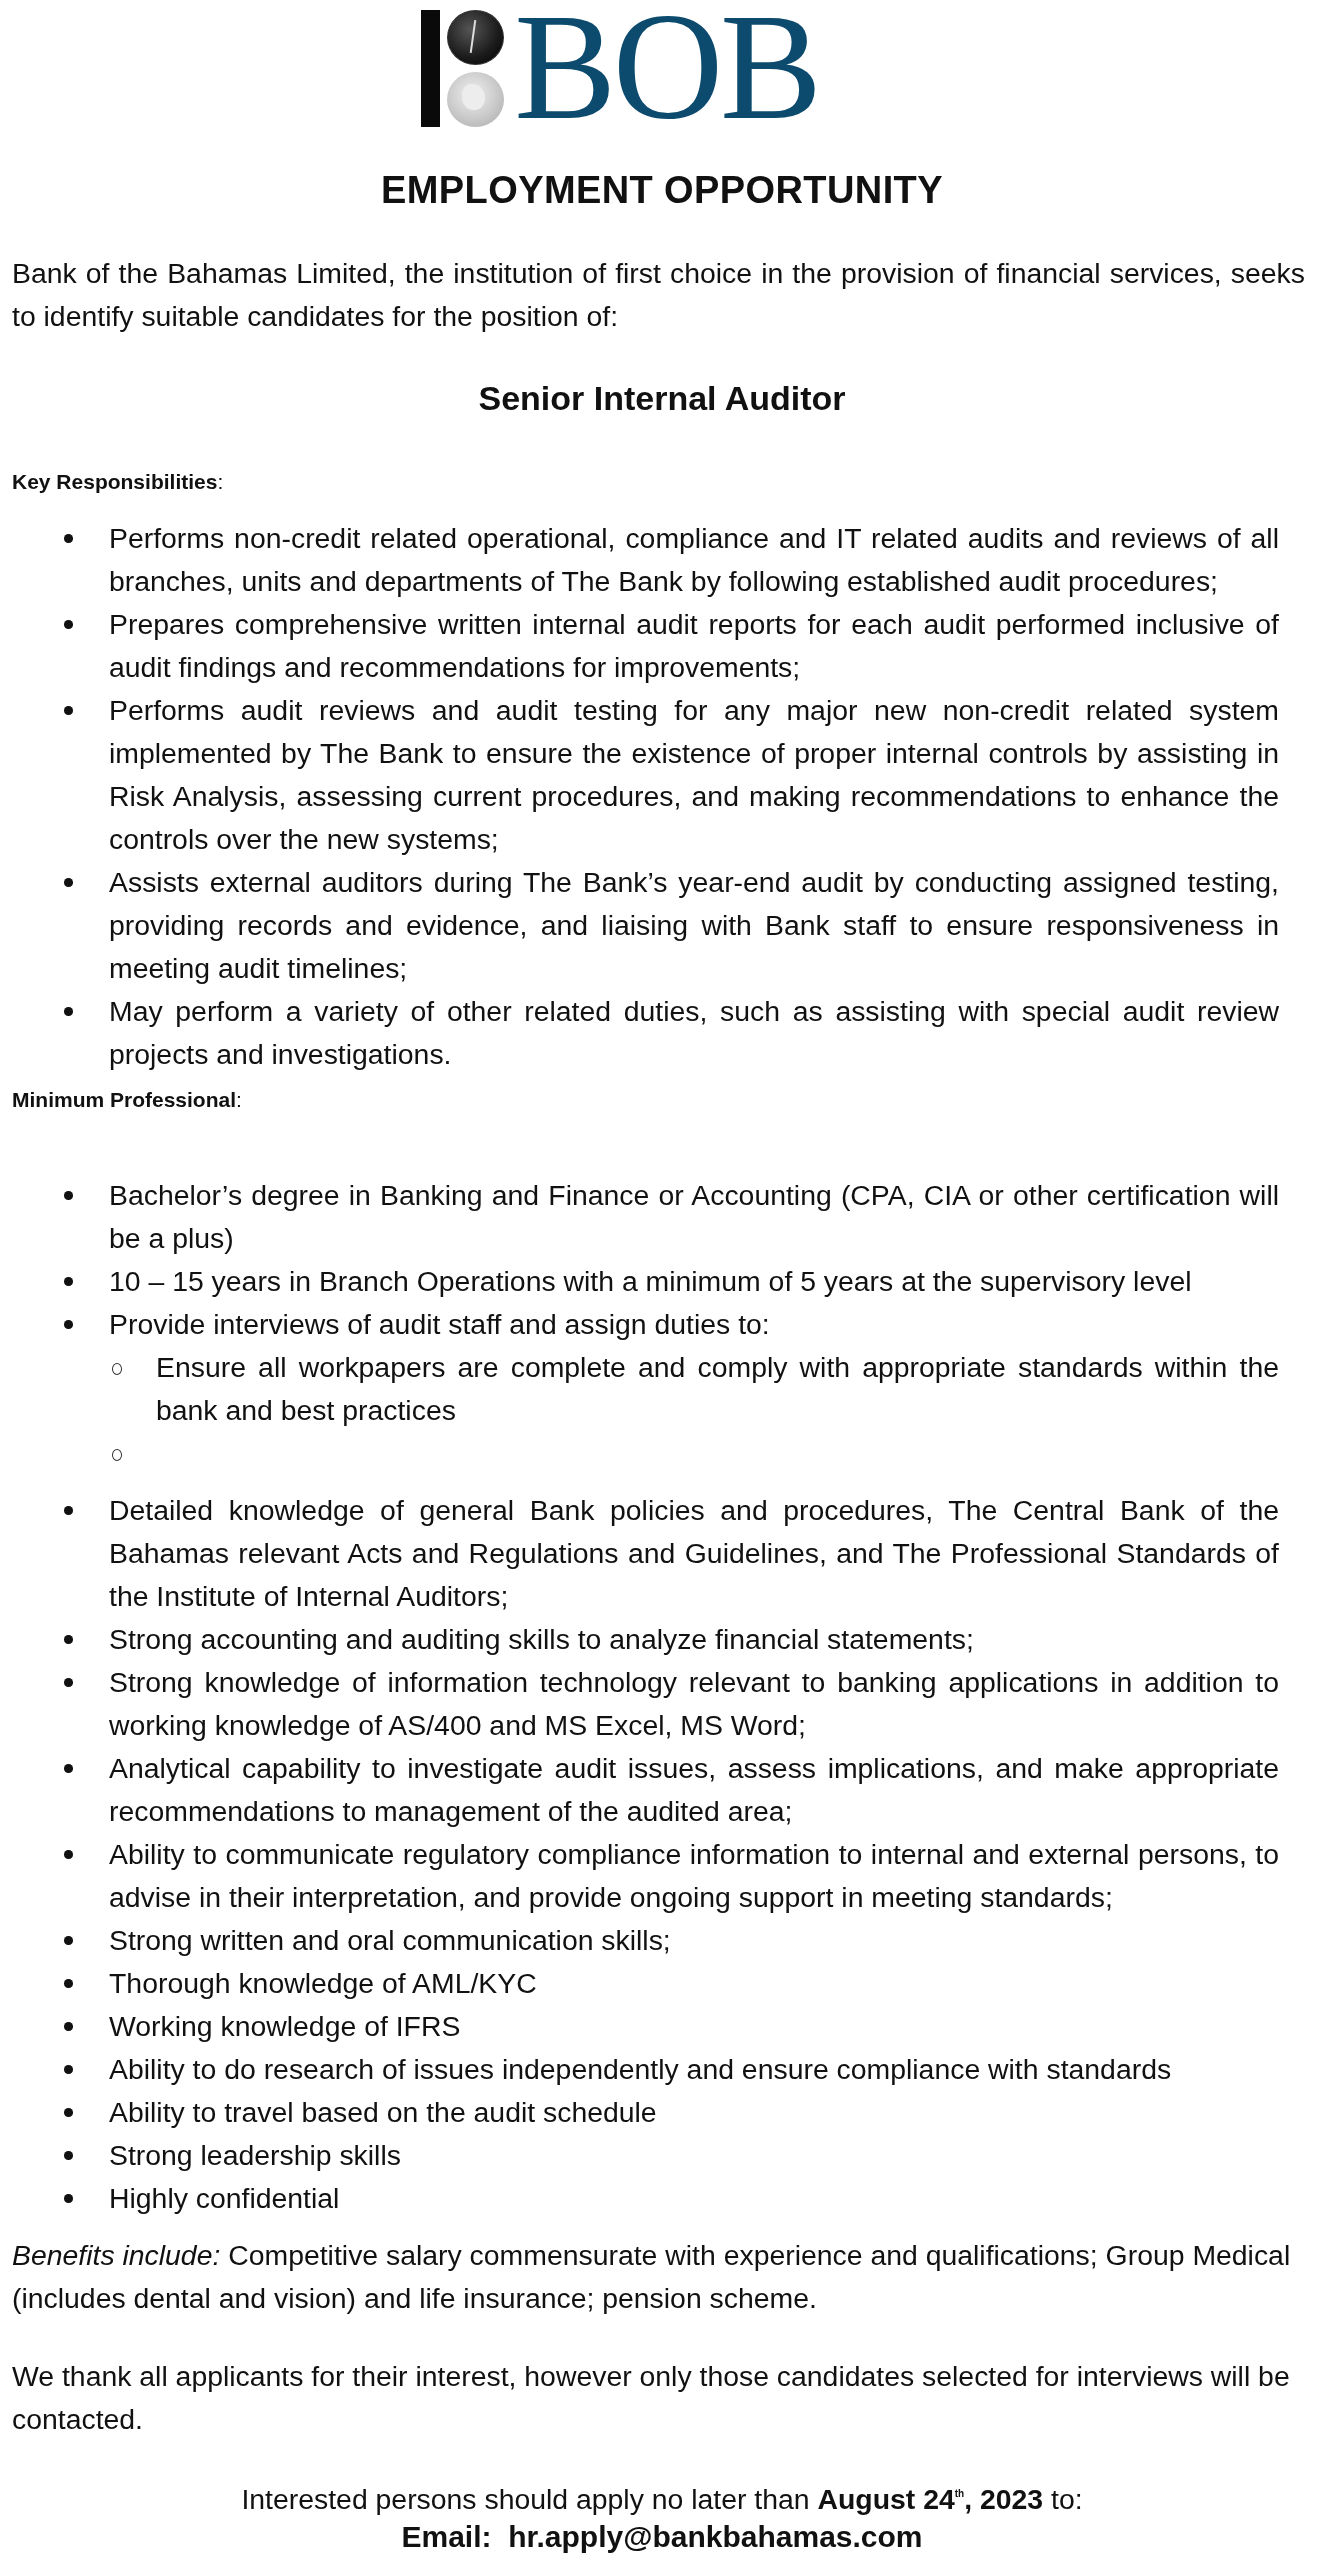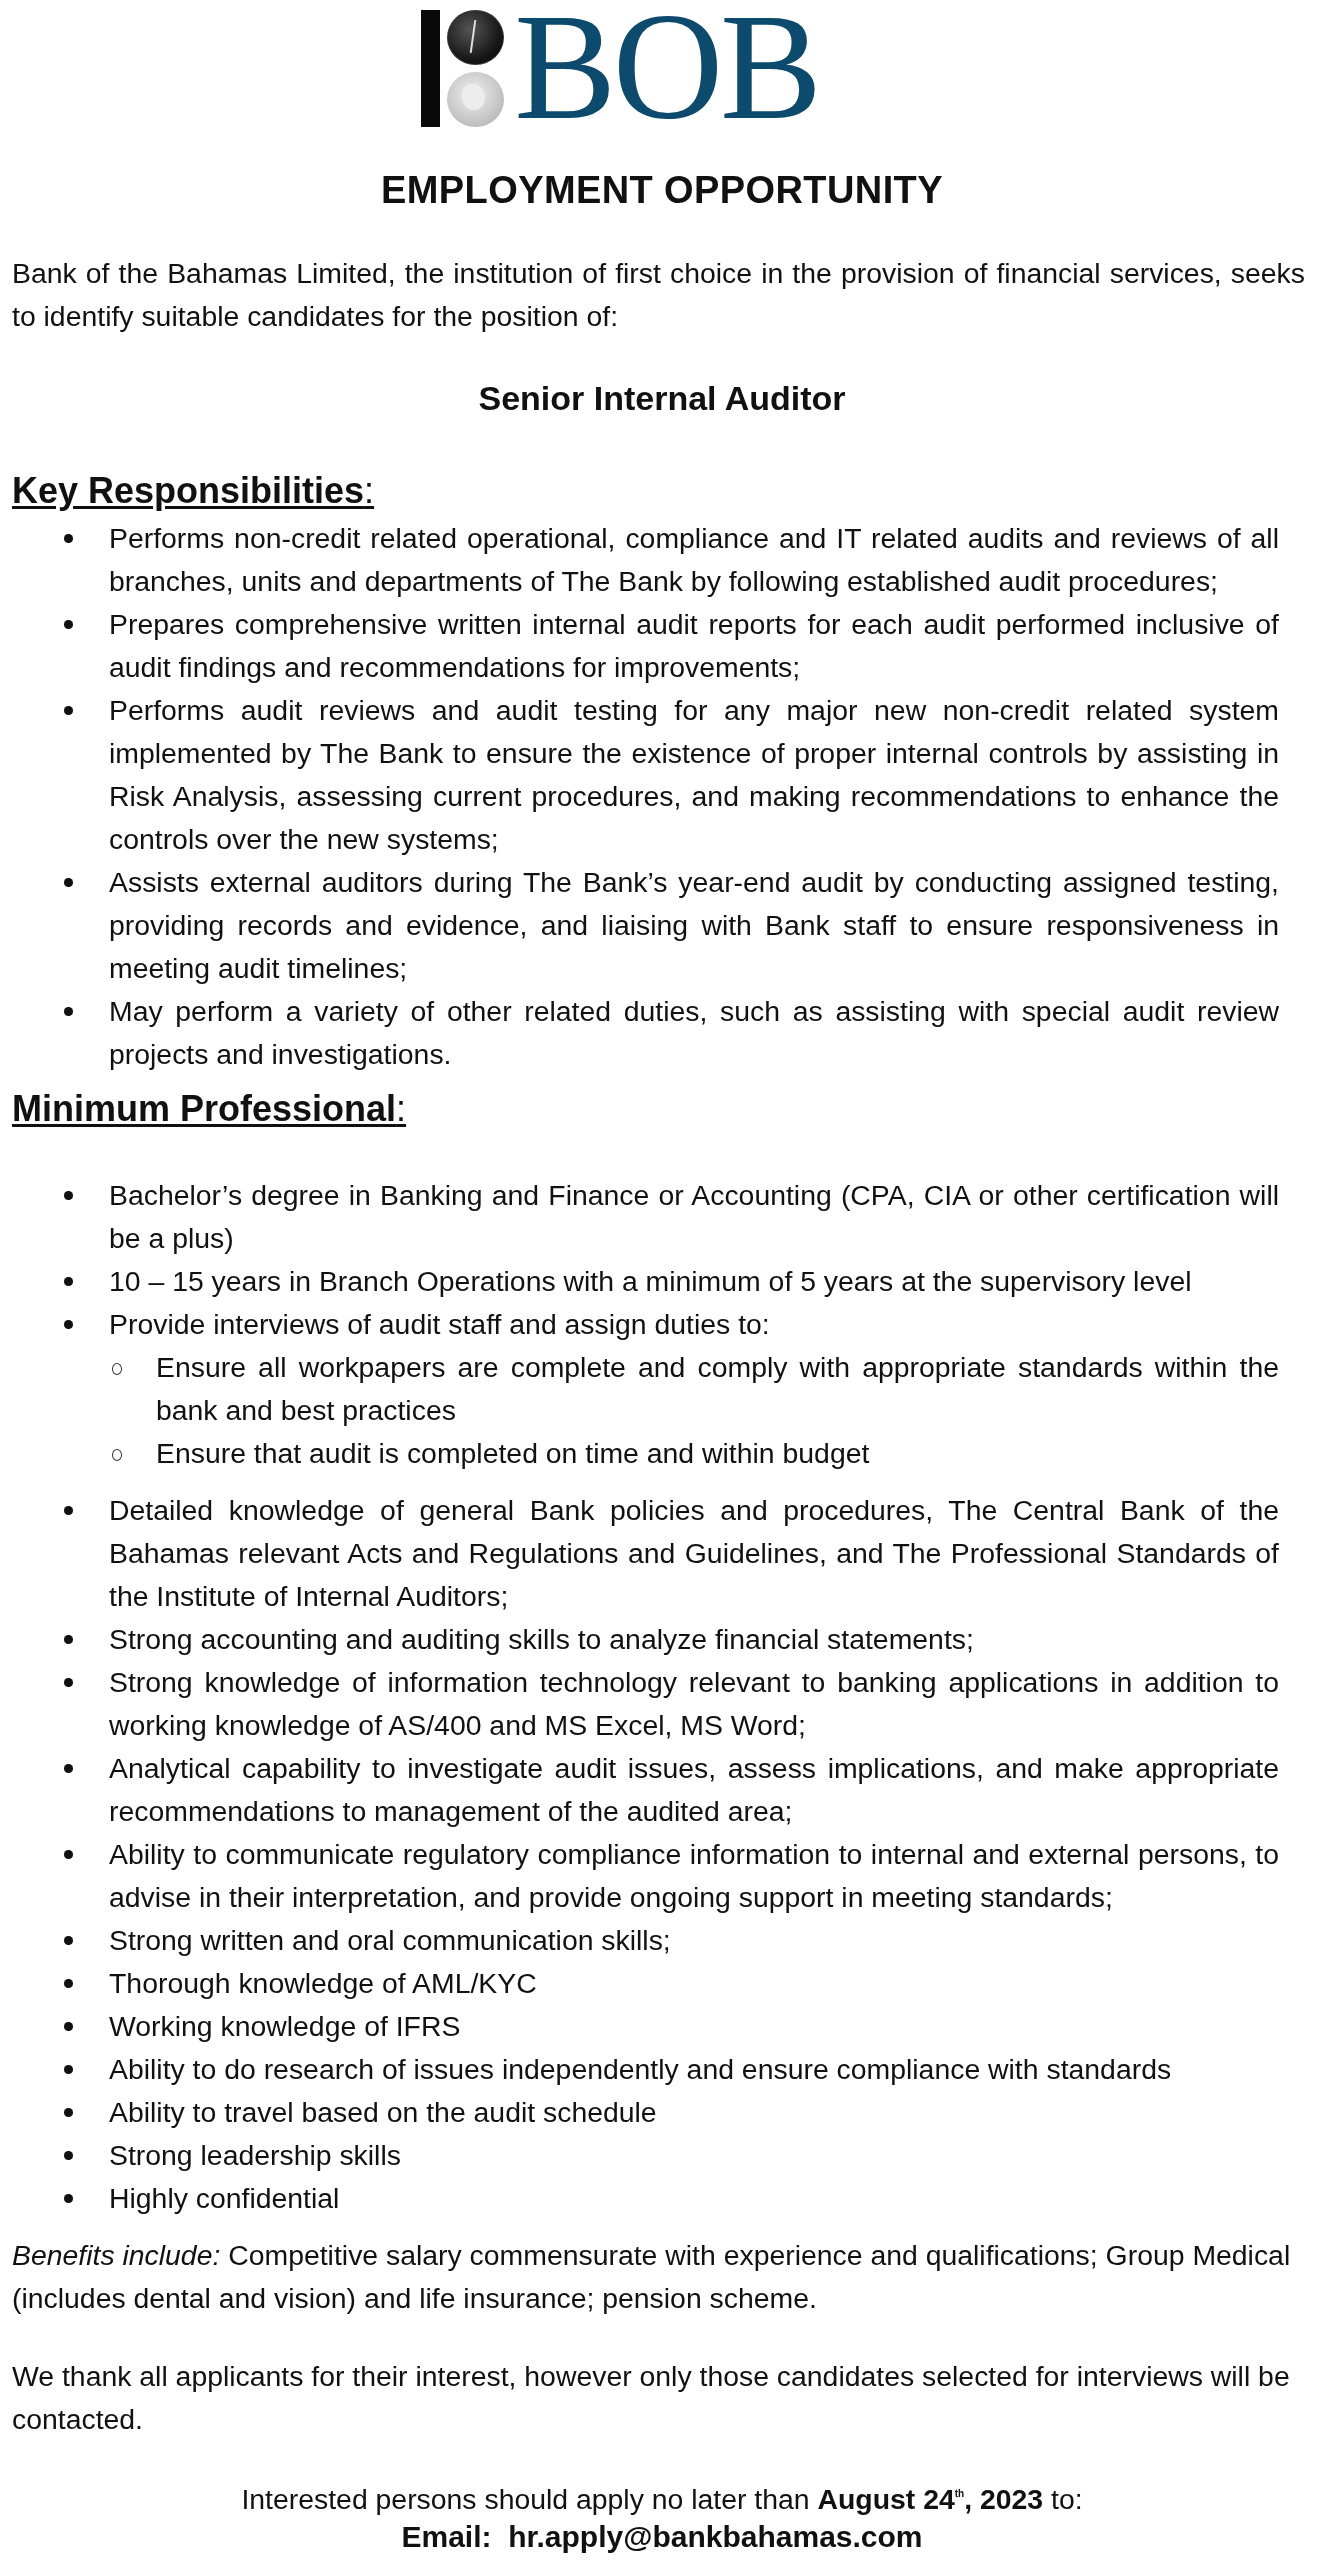--- a/index.html
+++ b/index.html
@@ -39,22 +39,22 @@
   }
   .intro {
     position: absolute; left: 0; top: 252px; width: 1293px;
     font-size: 28.4px; line-height: 43px;
   }
   .position {
     position: absolute; left: 0; width: 1300px; top: 379px;
     text-align: center; font-weight: bold; font-size: 34px;
   }
   .section-heading {
-    position: absolute; left: 0; font-size: 36px; font-weight: bold;
-    text-decoration: underline; text-underline-offset: 3.4px;
+    position: absolute; left: 0; font-size: 21px; font-weight: bold;
+    text-underline-offset: 3.4px;
   }
   .section-heading .colon { font-weight: normal; }
 
   ul.blist { position: absolute; left: 0; width: 1267px; list-style: none; }
   ul.blist > li {
     position: relative; padding-left: 97px;
     font-size: 28.4px; line-height: 43px; text-align: justify;
   }
   ul.blist > li .bullet {
     position: absolute; left: 52px; top: 17px; width: 8.6px; height: 8.6px;
@@ -111,21 +111,21 @@
 
   <div class="section-heading" style="top: 1088px;">
     <span>Minimum Professional</span><span class="colon">:</span>
   </div>
   <ul class="blist" style="top: 1174px;">
     <li><span class="bullet"></span><span>Bachelor’s degree in Banking and Finance or Accounting (CPA, CIA or other certification will be a plus)</span></li>
     <li><span class="bullet"></span><span>10 – 15 years in Branch Operations with a minimum of 5 years at the supervisory level</span></li>
     <li><span class="bullet"></span><span>Provide interviews of audit staff and assign duties to:</span>
       <ul class="sublist">
         <li><span class="sub-bullet"></span><span>Ensure all workpapers are complete and comply with appropriate standards within the bank and best practices</span></li>
-        <li><span class="sub-bullet"></span><span>Ensure that audit is completed on time and within budget</span></li>
+        <li><span class="sub-bullet"></span></li>
       </ul>
     </li>
   </ul>
 
   <ul class="blist" style="top: 1489px;">
     <li><span class="bullet"></span><span>Detailed knowledge of general Bank policies and procedures, The Central Bank of the Bahamas relevant Acts and Regulations and Guidelines, and The Professional Standards of the Institute of Internal Auditors;</span></li>
     <li><span class="bullet"></span><span>Strong accounting and auditing skills to analyze financial statements;</span></li>
     <li><span class="bullet"></span><span>Strong knowledge of information technology relevant to banking applications in addition to working knowledge of  AS/400 and MS Excel, MS Word;</span></li>
     <li><span class="bullet"></span><span>Analytical capability to investigate audit issues, assess implications, and make appropriate recommendations to management of the audited area;</span></li>
     <li><span class="bullet"></span><span>Ability to communicate regulatory compliance information to internal and external persons, to advise in their interpretation, and provide ongoing support in meeting standards;</span></li>

